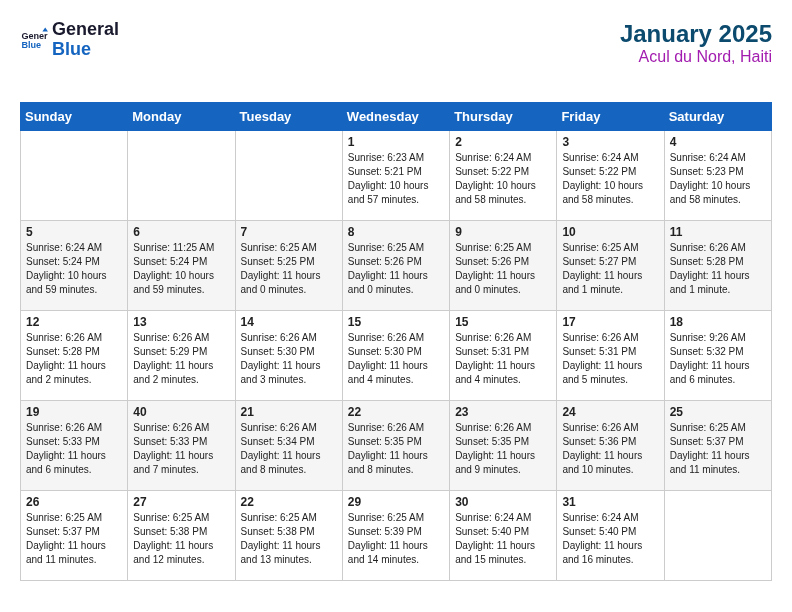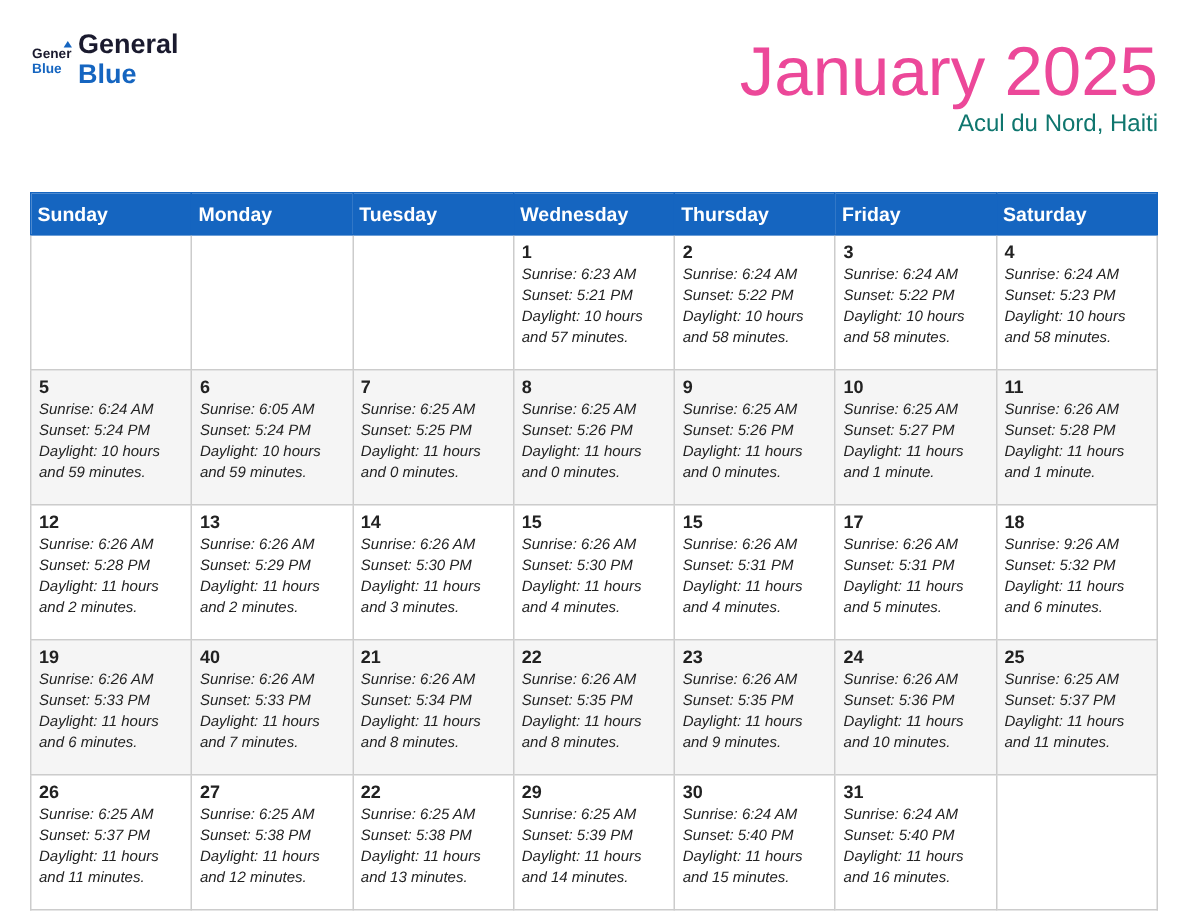--- a/index.html
+++ b/index.html
@@ -22,27 +22,27 @@
       gap: 4px;
     }
     .logo-icon {
       width: 28px;
       height: 28px;
     }
     .title-block {
       text-align: right;
     }
     .calendar-title {
-      font-size: 46px;
-      font-weight: normal;
-      color: #ec4899;
+      font-size: 24px;
+      font-weight: bold;
+      color: #0c4a6e;
     }
     .calendar-subtitle {
       font-size: 16px;
-      color: #0f766e;
+      color: #a21caf;
     }
     table {
       width: 100%;
       border-collapse: collapse;
       border: 1px solid #ccc;
       margin-top: 36px;
     }
     thead tr th {
       background-color: #1565c0;
       color: #fff;
@@ -71,21 +71,20 @@
     .day-number {
       font-weight: bold;
       font-size: 12px;
       display: block;
       margin-bottom: 2px;
     }
     .day-content {
       font-size: 10px;
       color: #222;
       line-height: 1.4;
-      font-style: italic;
     }
     .empty-cell {
       background-color: #fff;
     }
   </style>
 </head>
 <body>
 
 <div class="header">
   <div class="logo">
@@ -149,21 +148,21 @@
       </tr>
       <tr>
         <td>
           <span class="day-number">5</span>
           <div class="day-content">Sunrise: 6:24 AM
 Sunset: 5:24 PM
 Daylight: 10 hours and 59 minutes.</div>
         </td>
         <td>
           <span class="day-number">6</span>
-          <div class="day-content">Sunrise: 6:05 AM
+          <div class="day-content">Sunrise: 11:25 AM
 Sunset: 5:24 PM
 Daylight: 10 hours and 59 minutes.</div>
         </td>
         <td>
           <span class="day-number">7</span>
           <div class="day-content">Sunrise: 6:25 AM
 Sunset: 5:25 PM
 Daylight: 11 hours and 0 minutes.</div>
         </td>
         <td>

